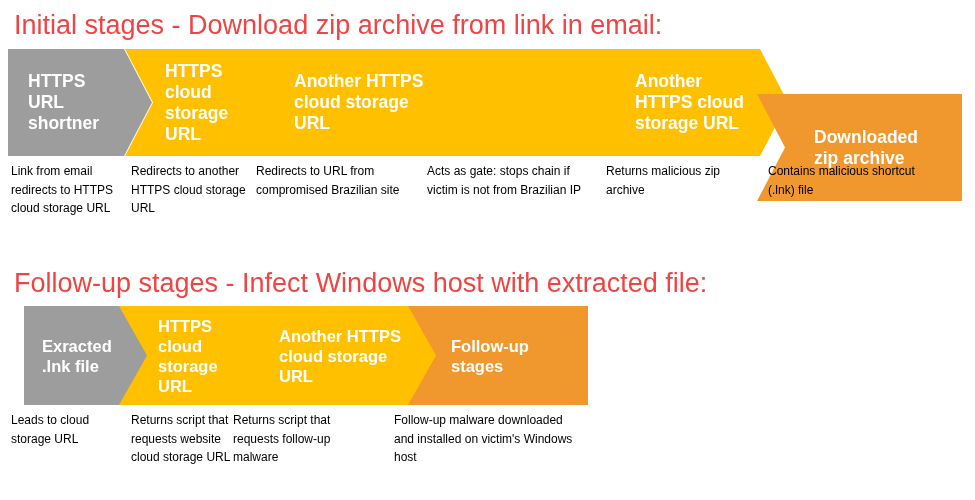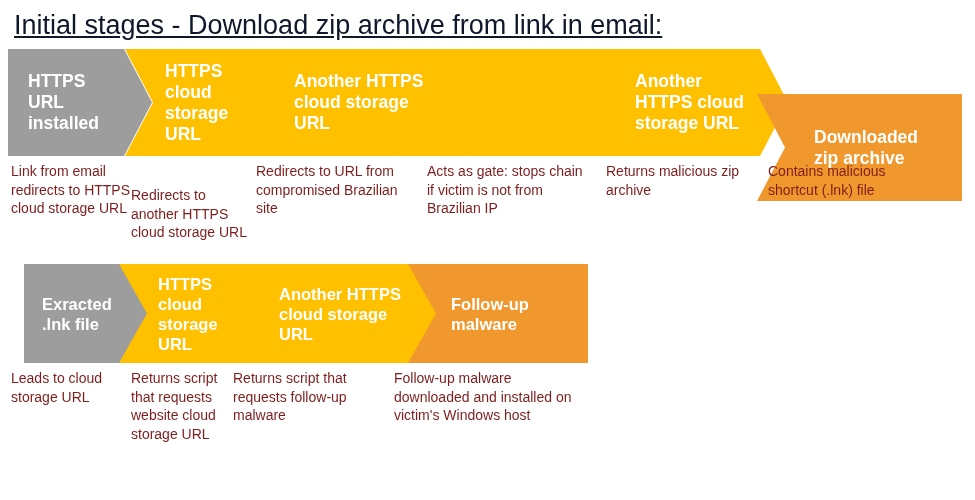--- a/index.html
+++ b/index.html
@@ -13,28 +13,27 @@
     overflow: hidden;
     font-family: "Liberation Sans", sans-serif;
     position: relative;
   }
 
   .section { position: absolute; left: 0; width: 975px; }
   #section-initial { top: 0; }
   #section-followup { top: 258px; }
 
   .section-title {
-    color: #0f172a;
+    color: #ef4444;
     font-size: 27px;
     font-weight: 400;
     letter-spacing: 0px;
     padding-left: 14px;
     line-height: 34px;
     white-space: nowrap;
-    text-decoration: underline;
   }
   #section-initial .section-title { padding-top: 8px; }
   #section-followup .section-title { padding-top: 8px; }
 
   
   .chevron-row {
     position: relative;
     height: 107px;
     margin-top: 7px;
     padding-left: 8px;
@@ -59,40 +58,40 @@
     z-index: 2;
     pointer-events: none;
   }
   #row-followup .chev-label { font-size: 16.5px; line-height: 20px; }
 
   
   .caption-row { position: relative; height: 92px; }
   .caption {
     position: absolute;
     top: 6px;
-    color: #7f1d1d;
-    font-size: 14px;
+    color: #000000;
+    font-size: 12px;
     line-height: 18.5px;
     font-weight: 400;
   }
 </style>
 </head>
 <body>
 
 <div class="section" id="section-initial">
 
   <div class="section-title">Initial stages - Download zip archive from link in email:</div>
 
   <div class="chevron-row" id="row-initial">
 
     <div class="chev" style="left:8px; width:144px;">
       <svg width="144" height="107" viewBox="0 0 144 107" style="position:absolute;left:0;top:0;">
         <polygon points="0,0 116,0 144,53.5 116,107 0,107" fill="#9d9d9d"></polygon>
       </svg>
-      <div class="chev-label" style="margin-left:20px; width:86px;">HTTPS URL installed</div>
+      <div class="chev-label" style="margin-left:20px; width:86px;">HTTPS URL shortner</div>
     </div>
 
     <div class="chev" style="left:125px; width:158px;">
       <svg width="158" height="107" viewBox="0 0 158 107" style="position:absolute;left:0;top:0;">
         <polygon points="0,0 130,0 158,53.5 130,107 0,107 28,53.5" fill="#ffc000"></polygon>
       </svg>
       <div class="chev-label" style="margin-left:40px; width:86px;">HTTPS cloud storage URL</div>
     </div>
 
     <div class="chev" style="left:252px; width:201px;">
@@ -118,30 +117,31 @@
     <div class="chev" style="left:757px; width:205px;margin-top:45px;">
       <svg width="205" height="107" viewBox="0 0 205 107" style="position:absolute;left:0;top:0;">
         <polygon points="0,0 205,0 205,107 0,107 28,53.5" fill="#f0982d"></polygon>
       </svg>
       <div class="chev-label" style="margin-left:57px; width:130px;">Downloaded zip archive</div>
     </div>
   </div>
 
   <div class="caption-row">
     <div class="caption" style="left:11px;  width:120px;">Link from email redirects to HTTPS cloud storage URL</div>
-    <div class="caption" style="left:131px; width:118px;margin-top:24px;">Redirects to another HTTPS cloud storage URL</div>
+    <div class="caption" style="left:131px; width:118px;">Redirects to another HTTPS cloud storage URL</div>
     <div class="caption" style="left:256px; width:160px;">Redirects to URL from compromised Brazilian site</div>
     <div class="caption" style="left:427px; width:160px;">Acts as gate: stops chain if victim is not from Brazilian IP</div>
     <div class="caption" style="left:606px; width:145px;">Returns malicious zip archive</div>
     <div class="caption" style="left:768px; width:160px;">Contains malicious shortcut (.lnk) file</div>
   </div>
 </div>
 
 <div class="section" id="section-followup">
 
+  <div class="section-title">Follow-up stages - Infect Windows host with extracted file:</div>
 
   <div class="chevron-row" id="row-followup">
 
     <div class="chev" style="left:24px; width:140px;">
       <svg width="140" height="99" viewBox="0 0 140 99" style="position:absolute;left:0;top:0;">
         <polygon points="0,0 112,0 140,49.5 112,99 0,99" fill="#9d9d9d"></polygon>
       </svg>
       <div class="chev-label" style="margin-left:18px; width:90px;">Exracted .lnk file</div>
     </div>
 
@@ -156,21 +156,21 @@
       <svg width="196" height="99" viewBox="0 0 196 99" style="position:absolute;left:0;top:0;">
         <polygon points="0,0 168,0 196,49.5 168,99 0,99 28,49.5" fill="#ffc000"></polygon>
       </svg>
       <div class="chev-label" style="margin-left:36px; width:124px;">Another HTTPS cloud storage URL</div>
     </div>
 
     <div class="chev" style="left:408px; width:180px;">
       <svg width="180" height="99" viewBox="0 0 180 99" style="position:absolute;left:0;top:0;">
         <polygon points="0,0 180,0 180,99 0,99 28,49.5" fill="#f0982d"></polygon>
       </svg>
-      <div class="chev-label" style="margin-left:43px; width:122px;">Follow-up malware</div>
+      <div class="chev-label" style="margin-left:43px; width:122px;">Follow-up stages</div>
     </div>
   </div>
 
   <div class="caption-row">
     <div class="caption" style="left:11px;  width:110px;">Leads to cloud storage URL</div>
     <div class="caption" style="left:131px; width:112px;">Returns script that requests website cloud storage URL</div>
     <div class="caption" style="left:233px; width:140px;">Returns script that requests follow-up malware</div>
     <div class="caption" style="left:394px; width:180px;">Follow-up malware downloaded and installed on victim's Windows host</div>
   </div>
 </div>

